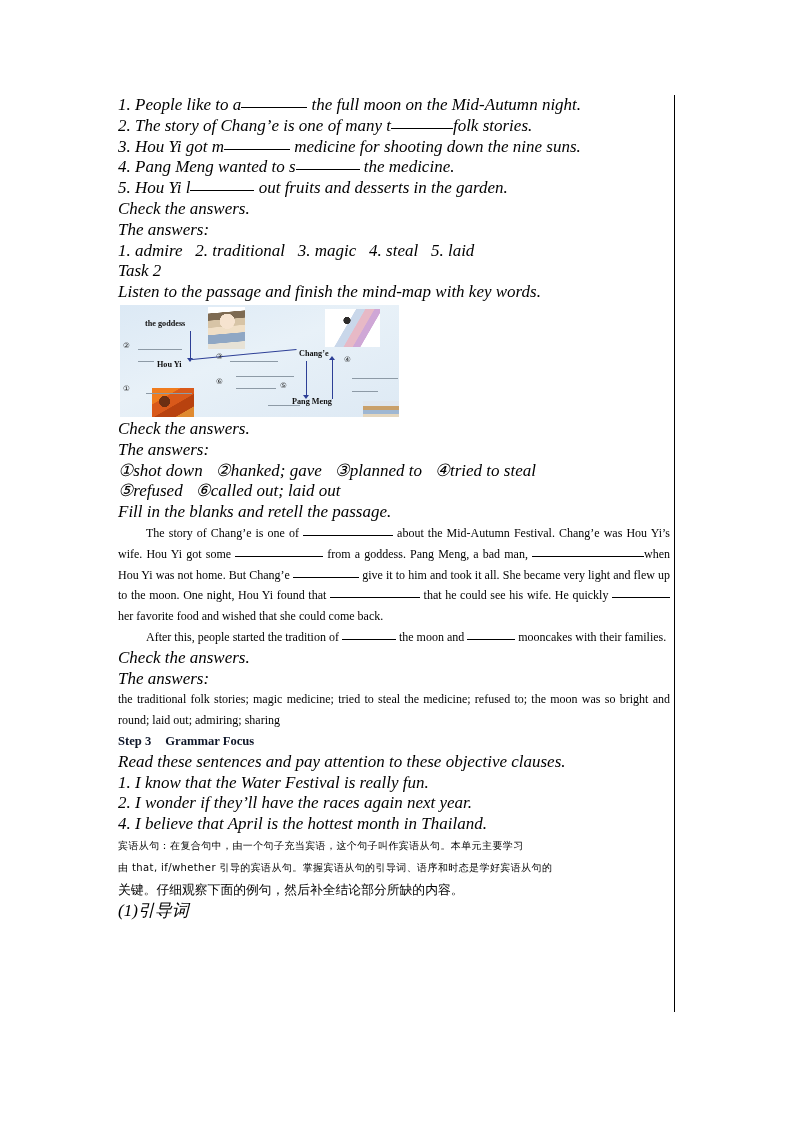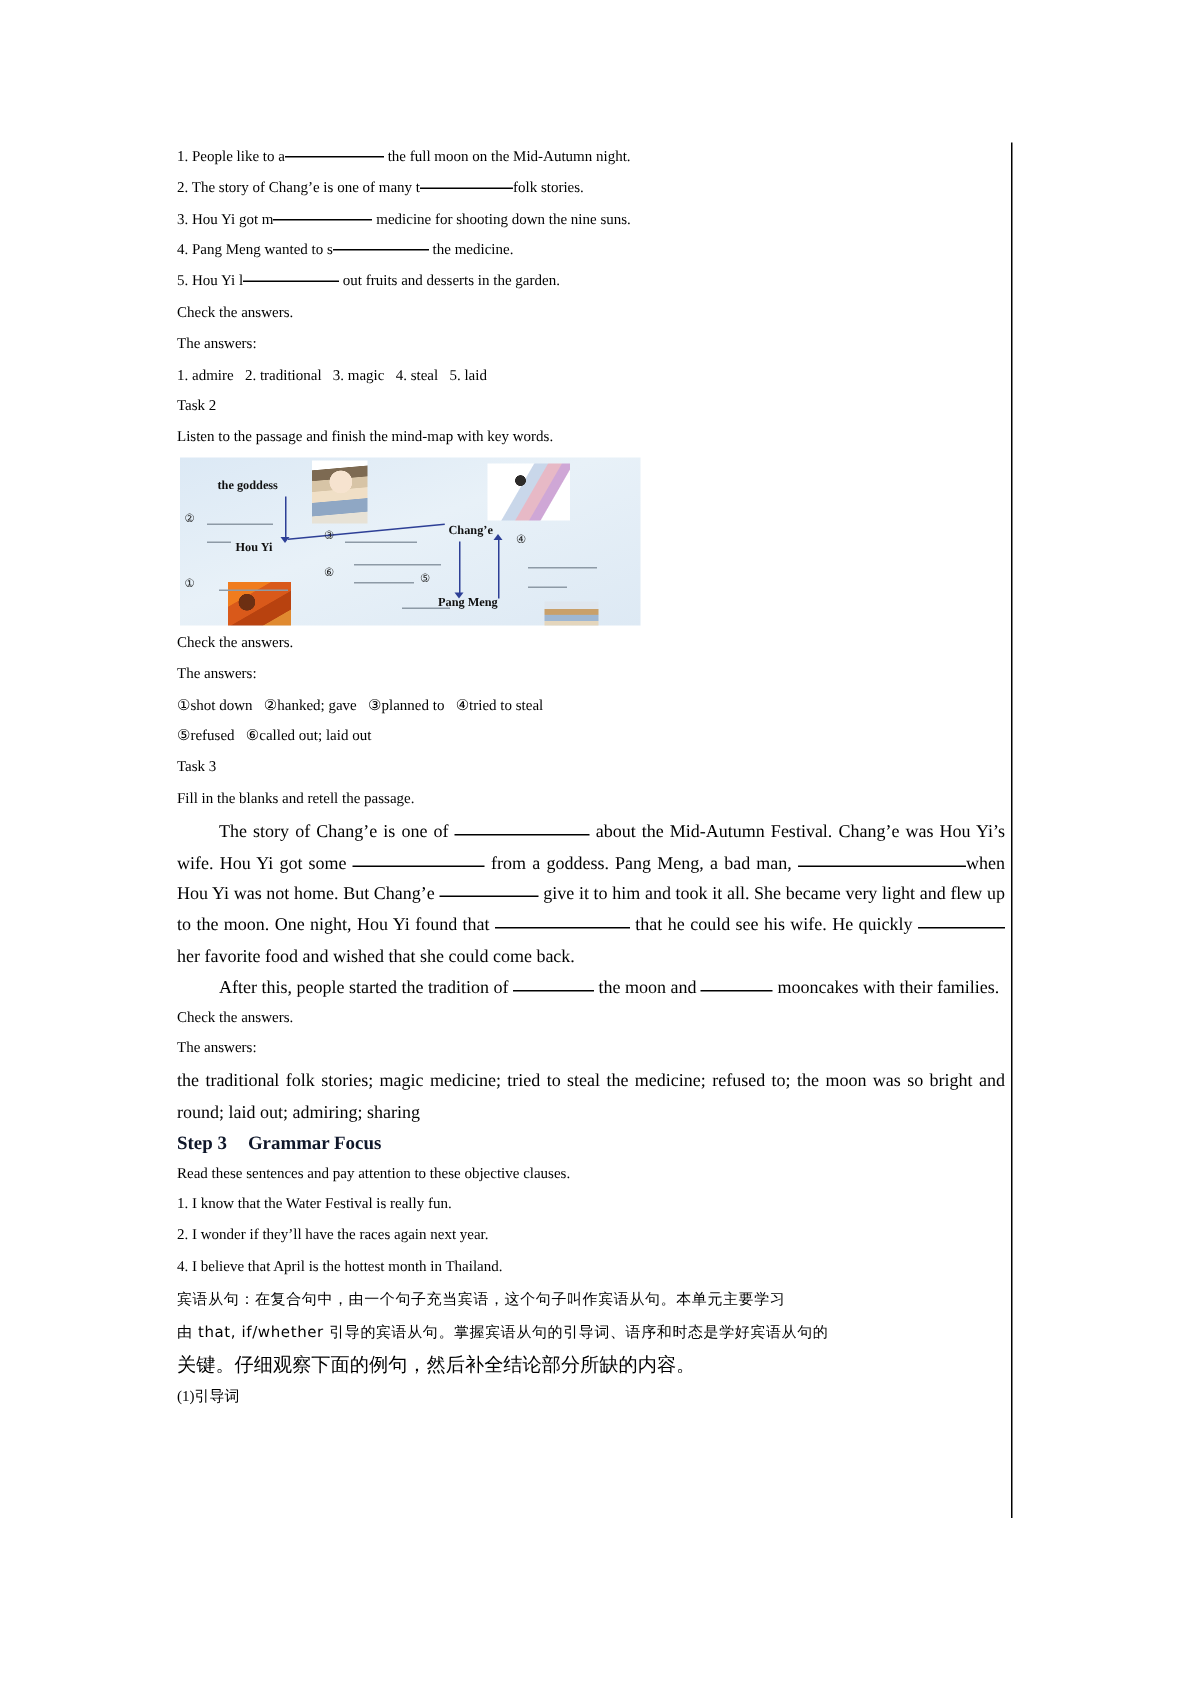--- a/index.html
+++ b/index.html
@@ -35,23 +35,24 @@
   }
 
   .content {
     position: absolute;
     left: 118px;
     top: 95px;
     width: 552px;
   }
 
   .line {
-    font-size: 10px;
+    font-size: 17px;
     line-height: 20.8px;
     white-space: nowrap;
+    font-style: italic;
   }
 
   .para {
     font-size: 12px;
     line-height: 20.8px;
     text-align: justify;
     text-align-last: left;
     text-indent: 28px;
   }
   .para.noindent { text-indent: 0; }
@@ -83,21 +84,21 @@
     text-align: justify;
     text-align-last: left;
   }
   .cn-last { font-size: 12.8px; line-height: 22px; font-family: "DejaVu Sans", sans-serif; }
 
   
   .mindmap {
     position: relative;
     margin-left: 2px;
     margin-top: 2px;
-    width: 307px;
+    width: 279px;
     height: 112px;
     background: linear-gradient(160deg,#dce9f5 0%, #e8f1f8 45%, #dde9f4 100%);
     overflow: hidden;
     font-family: "Liberation Serif", serif;
   }
   .mm-label {
     position: absolute;
     font-weight: bold;
     font-size: 8.2px;
     color: #101010;
@@ -232,21 +233,20 @@
       <div class="mm-num" style="left:96px;top:72px;">⑥</div>
       <div class="mm-num" style="left:224px;top:50px;">④</div>
       <div class="mm-num" style="left:160px;top:76px;">⑤</div>
     </div>
 
     <div class="line" style="margin-top:2px;">Check the answers.</div>
     <div class="line">The answers:</div>
     <div class="line">①shot down&nbsp;&nbsp; ②hanked; gave&nbsp;&nbsp; ③planned to&nbsp;&nbsp; ④tried to steal</div>
     <div class="line">⑤refused&nbsp;&nbsp; ⑥called out; laid out</div>
 
-    <div class="line">Task 3</div>
     <div class="line">Fill in the blanks and retell the passage.</div>
 
     <div class="para">
       <span>The story of Chang’e is one of</span>
       <span class="b-inline" style="width:90px"></span>
       <span>about the Mid-Autumn Festival. Chang’e was Hou Yi’s wife. Hou Yi got some</span>
       <span class="b-inline" style="width:88px"></span>
       <span>from a goddess. Pang Meng, a bad man,</span>
       <span class="b-inline" style="width:112px"></span><span>when Hou Yi was not home. But Chang’e</span>
       <span class="b-inline" style="width:66px"></span>

